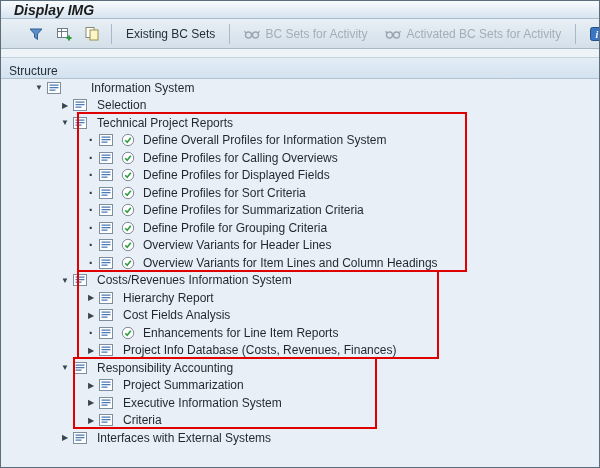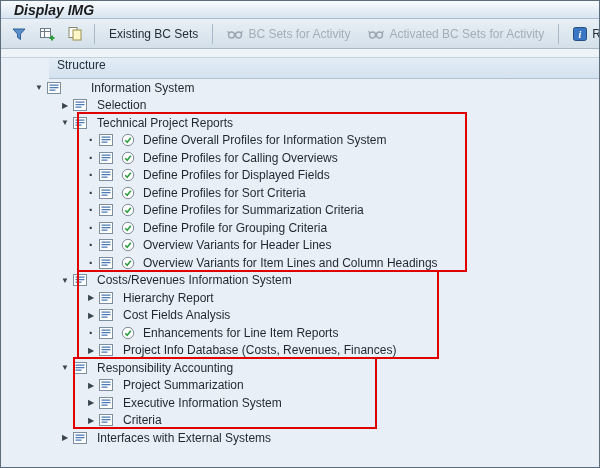--- a/index.html
+++ b/index.html
@@ -21,21 +21,21 @@
     display: flex; align-items: center;
     padding: 0 13px;
   }
   .title { font-size: 14px; font-weight: bold; font-style: italic; color: #1b1b1b; }
 
   .toolbar {
     height: 30px; flex: none;
     background: linear-gradient(#e9f0f6, #d3dfe9);
     border-bottom: 1px solid #aab8c4;
     display: flex; align-items: center;
-    padding: 0 5px; gap: 2px;
+    padding: 0 22px; gap: 2px;
     white-space: nowrap; overflow: hidden;
   }
   .ibtn {
     width: 26px; height: 24px; flex: none;
     display: flex; align-items: center; justify-content: center;
     background: transparent; border: 1px solid transparent; cursor: pointer;
   }
   .tbtn {
     height: 24px; flex: none;
     display: flex; align-items: center; gap: 5px;
@@ -46,23 +46,23 @@
   .tbtn.disabled { color: #a2aeb8; cursor: default; }
   .vsep { width: 1px; height: 20px; background: #a9b8c6; margin: 0 4px; flex: none; }
   .svgwrap { display: flex; align-items: center; }
 
   .gapstrip { height: 9px; flex: none; background: #eef3f8; border-bottom: 1px solid #c6d2dd; }
 
   .structhead {
     height: 21px; flex: none;
     background: linear-gradient(#e3edf6, #d4e2ef);
     border-bottom: 1px solid #b3c2d0;
-    display: flex; align-items: flex-start;
+    display: flex; align-items: flex-end;
     padding: 0 8px;
-    font-size: 12px; color: #23313c; margin-left: 48px;
+    font-size: 12px; color: #23313c;
   }
 
   .tree {
     position: relative; flex: 1;
     background: #e9eff6;
     font-size: 12px; color: #1d2830;
     overflow: hidden;
   }
   .trow { height: 17.5px; display: flex; align-items: center; cursor: default; }
   .lv1 { padding-left: 30px; }

